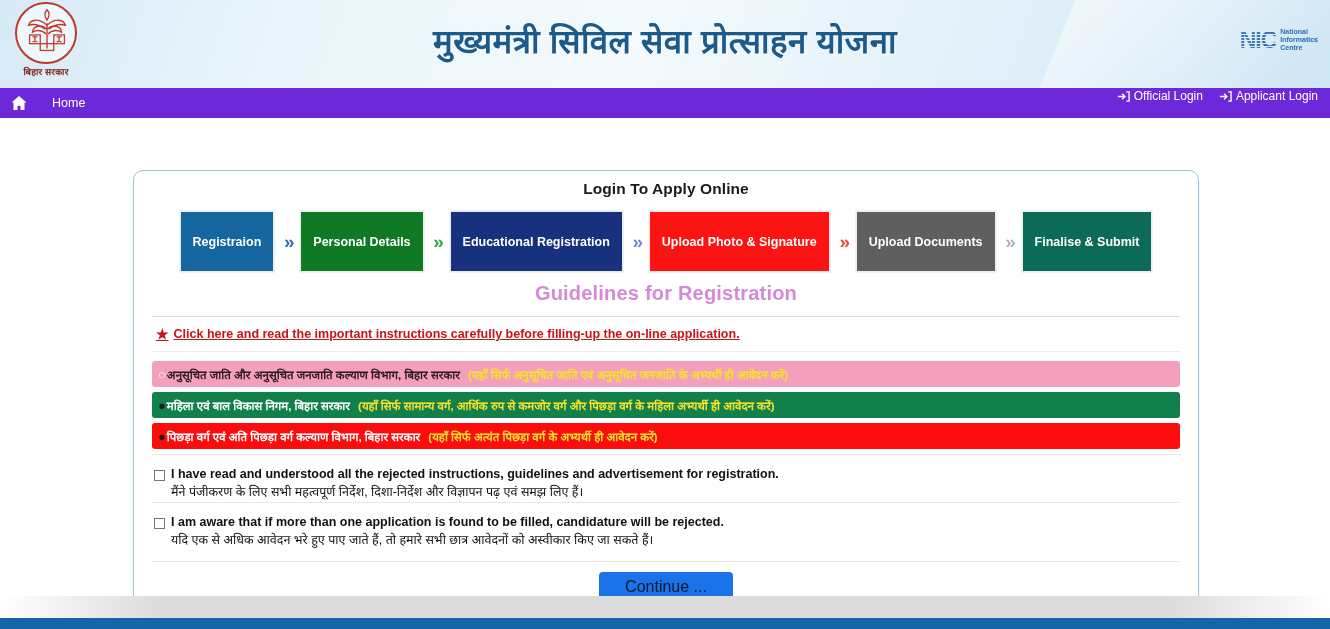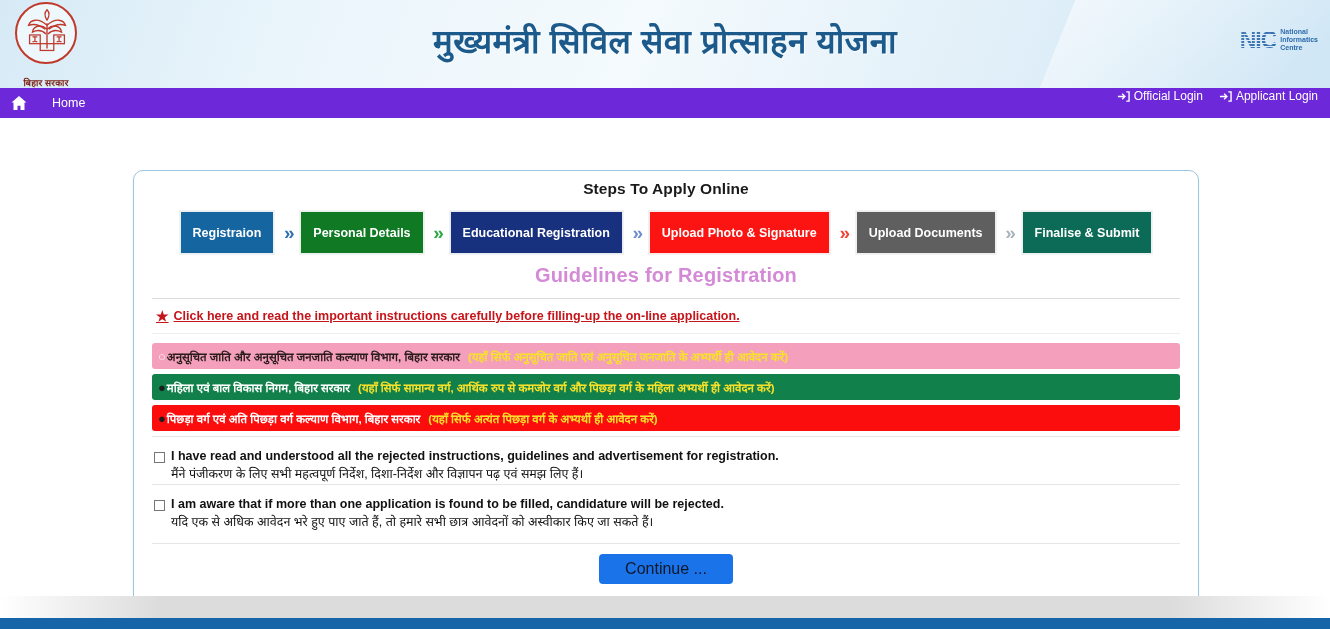--- a/index.html
+++ b/index.html
@@ -30,21 +30,21 @@
   .emblem-wrap {
     position: absolute; left: 8px; top: 2px;
     width: 76px; text-align: center;
   }
   .emblem {
     width: 62px; height: 62px; margin: 0 auto;
     border: 2px solid #c0392b; border-radius: 50%;
     position: relative; background: #eef7fc;
   }
   .emblem-label {
-    font-size: 9px; color: #7a1f12; font-weight: bold; margin-top: 12px;
+    font-size: 9px; color: #7a1f12; font-weight: bold; margin-top: 1px;
     letter-spacing: .2px;
   }
   .header-title {
     position: absolute; left: 0; right: 0; top: 18px;
     text-align: center;
     font-family: "Liberation Sans", sans-serif;
     font-size: 33px; font-weight: bold; color: #1b5a8a;
     letter-spacing: .5px;
     text-shadow: 1px 1px 0 rgba(255,255,255,.85);
   }
@@ -100,21 +100,21 @@
     letter-spacing: .1px;
     margin-bottom: 13px;
   }
 
   
   .steps {
     display: flex; align-items: center; justify-content: center;
     gap: 0; margin: 0 auto 10px auto;
   }
   .step {
-    height: 43px; display: flex; align-items: center; justify-content: center;
+    height: 61px; display: flex; align-items: center; justify-content: center;
     color: #fff; font-size: 12.5px; font-weight: bold;
     padding: 0 12px; white-space: nowrap;
     border: 1px solid rgba(255,255,255,.9);
     box-shadow: 0 0 0 1px rgba(0,0,0,.05);
   }
   .chev {
     width: 26px; text-align: center;
     font-size: 19px; font-weight: bold; line-height: 1;
     letter-spacing: -4px;
   }
@@ -254,21 +254,21 @@
           </svg>
         </span>
         <span>Applicant Login</span>
       </div>
     </div>
   </div>
 
   <div class="main-area">
     <div class="panel">
 
-      <div class="panel-title">Steps To Apply Online</div>
+      <div class="panel-title">Login To Apply Online</div>
 
       <div class="steps">
         <div class="step" style="background: rgb(21, 101, 160);">
           <span>Registraion</span>
         </div>
         <div class="chev" style="color: rgb(47, 111, 173);">»</div>
         <div class="step" style="background: rgb(15, 122, 35);">
           <span>Personal Details</span>
         </div>
         <div class="chev" style="color: rgb(42, 167, 69);">»</div>

